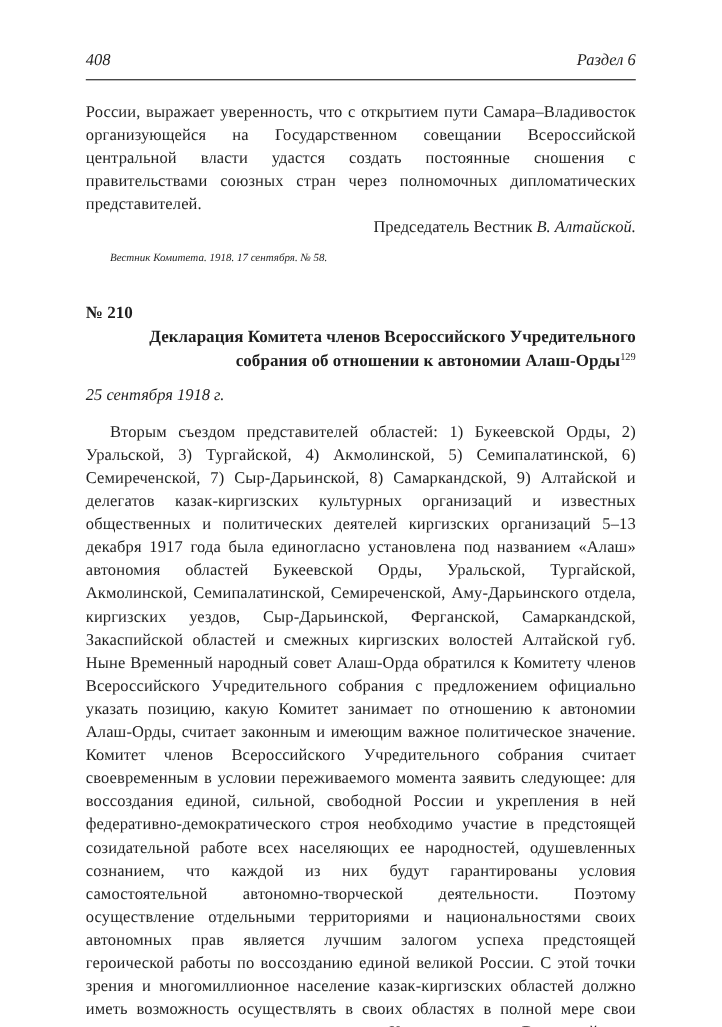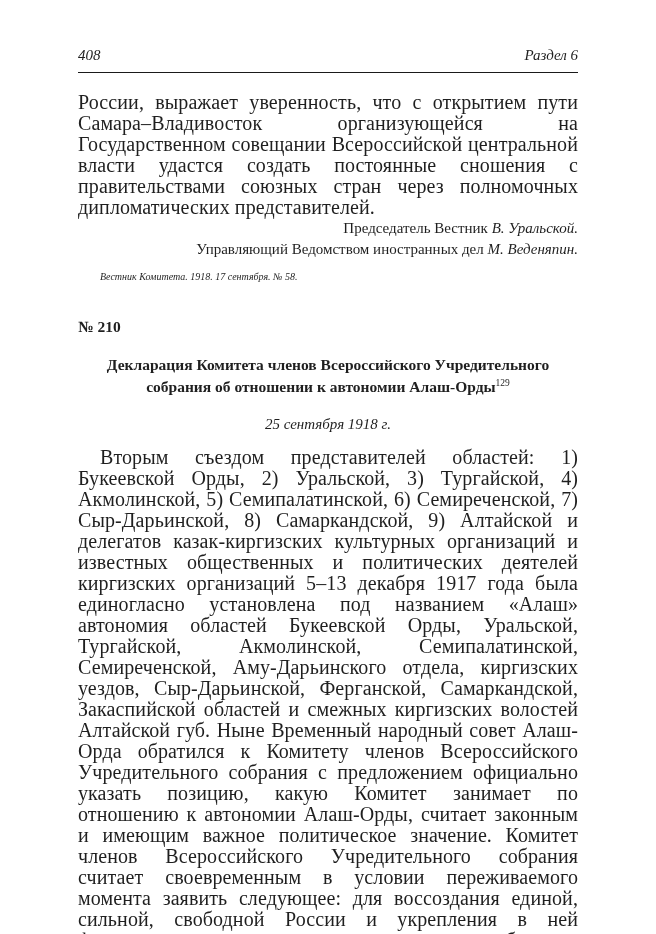--- a/index.html
+++ b/index.html
@@ -28,21 +28,21 @@
     align-items: flex-start;
     font-style: italic;
     font-size: 15px;
     line-height: 18px;
     padding-bottom: 8px;
     border-bottom: 1.5px solid #1a1a1a;
   }
   
   .para {
     margin: 0;
-    font-size: 20px;
+    font-size: 15px;
     line-height: 21px;
     text-align: justify;
     letter-spacing: 0.1px;
   }
   .para-cont {
     margin-top: 19px;
     text-indent: 0;
   }
   .signature-line {
     margin: 0;
@@ -64,35 +64,35 @@
   .doc-heading {
     margin-top: 29px;
     font-weight: bold;
     font-size: 15.5px;
     line-height: 22px;
   }
   .doc-number {
     margin: 0;
   }
   .doc-title {
-    margin: 16px;
-    text-align: center;
+    margin: 0;
+    text-align: right;
   }
   .footnote-ref {
     font-weight: normal;
     font-size: 9.5px;
     vertical-align: 6px;
     line-height: 0;
   }
   .doc-date {
     margin: 10px 0 0 0;
     font-size: 15px;
     line-height: 21px;
     font-style: italic;
-    text-align: center;
+    text-align: left;
   }
   .doc-body {
     margin-top: 12px;
   }
   .doc-body .para {
     text-indent: 22px;
   }
 </style>
 </head>
 <body>
@@ -102,24 +102,21 @@
 
     <div class="running-head">
       <span>408</span>
       <span>Раздел 6</span>
     </div>
 
     <p class="para para-cont">России, выражает уверенность, что с открытием пути Самара–Владивосток организующейся на Государственном совещании Всероссийской центральной власти удастся создать постоянные сношения с правительствами союзных стран через полномочных дипломатических представителей.</p>
 
     <div>
       <p class="signature-line">
-        <span>Председатель Вестник </span><span class="signature-name">В. Уральской.</span>
-      </p>
-      <p class="signature-line">
-        <span>Управляющий Ведомством иностранных дел </span><span class="signature-name">М. Веденяпин.</span>
+        <span>Председатель Вестник </span><span class="signature-name">В. Алтайской.</span>
       </p>
     </div>
 
     <p class="source-line">Вестник Комитета. 1918. 17 сентября. № 58.</p>
 
     <div class="doc-heading">
       <p class="doc-number">№ 210</p>
       <p class="doc-title"><span>Декларация Комитета членов Всероссийского Учредительного собрания об отношении к автономии Алаш-Орды</span><sup class="footnote-ref">129</sup></p>
     </div>
 

